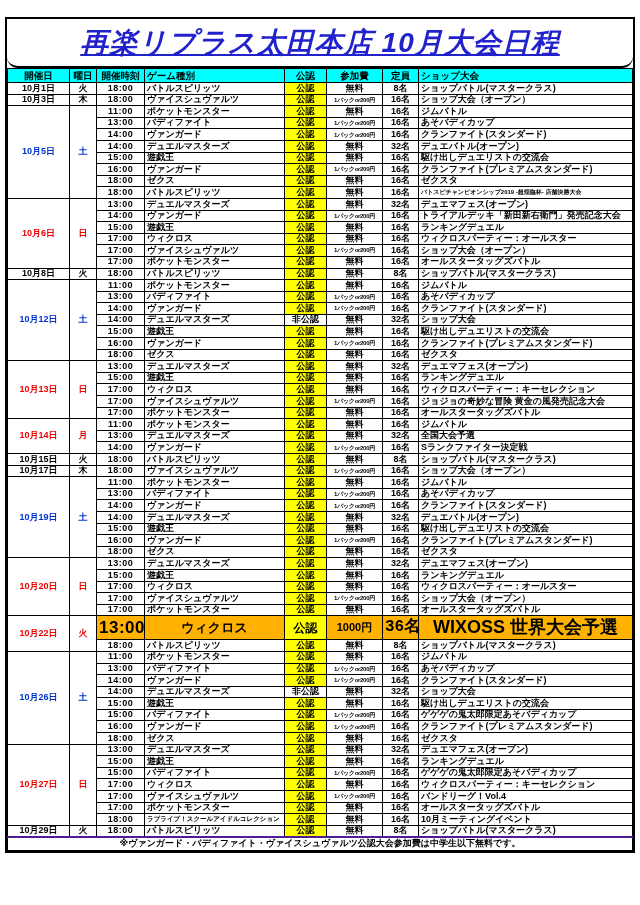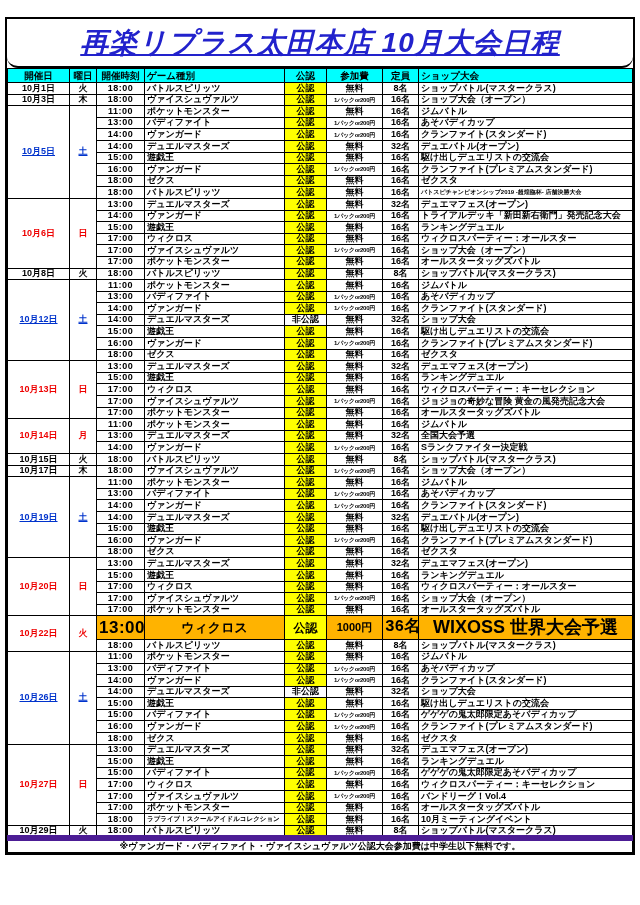--- a/index.html
+++ b/index.html
@@ -56,21 +56,21 @@
   .sched tbody td { height: 11.6px; font-size: 9px; }
   col.c-date { width: 62px; }
   col.c-day  { width: 27px; }
   col.c-time { width: 48px; }
   col.c-game { width: 140px; }
   col.c-off  { width: 42px; }
   col.c-fee  { width: 56px; }
   col.c-cap  { width: 36px; }
   col.c-evt  { width: auto; }
   td.date { font-size: 9px; }
-  td.dc-b { color: var(--c-sat, #0033cc); text-decoration: underline; }
+  td.dc-b { color: var(--c-sat, #0033cc); }
   td.dc-r { color: var(--c-sun, #ee0000); }
   td.time { font-size: 10px; letter-spacing: 0.5px; }
   td.game { text-align: left; font-size: 9.5px; }
   td.game.small { font-size: 6.5px; }
   td.official.yes { background: var(--c-off, #ffff00); }
   td.fee { font-size: 9px; }
   td.fee.pack { font-size: 6px; letter-spacing: -0.3px; }
   td.cap { font-size: 10px; }
   td.event { text-align: left; font-size: 8.5px; }
   td.event.small { font-size: 6px; }
@@ -79,21 +79,21 @@
   tr.hl td.time { font-size: 17px; }
   tr.hl td.game { font-size: 13px; text-align: center; }
   tr.hl td.official { font-size: 12px; }
   tr.hl td.fee { font-size: 11px; }
   tr.hl td.cap { font-size: 16px; font-family: Liberation Mono, monospace; }
   tr.hl td.event { font-size: 18px; text-align: center; }
   .sched tfoot td {
     height: 14px;
     font-size: 9px;
     text-align: center;
-    border-top: 6px solid #4c1d95;
+    border-top: 2px solid #4c1d95;
   }
 </style>
 </head>
 <body>
 
 <div class="sheet">
   <div class="title">再楽リプラス太田本店 10月大会日程</div>
   <table class="sched">
     <colgroup>
       <col class="c-date">

